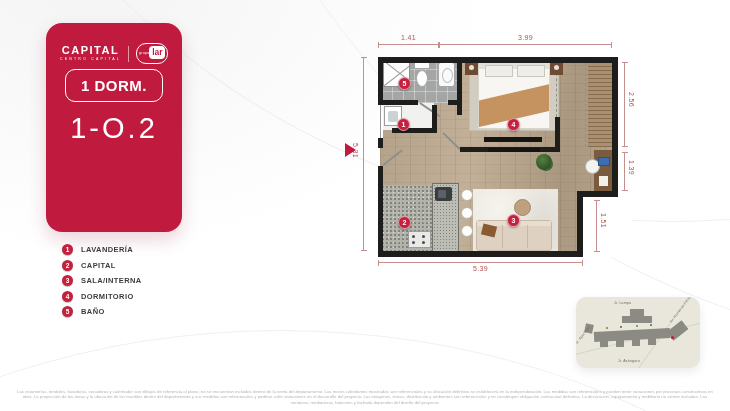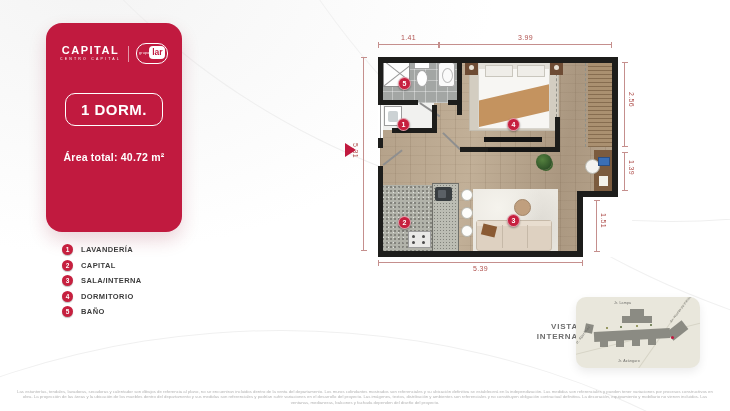--- a/index.html
+++ b/index.html
@@ -16,21 +16,21 @@
         border-radius:16px;box-shadow:0 8px 18px rgba(150,20,50,.18);color:#fff;text-align:center;}
   .logo-row{display:flex;align-items:center;justify-content:center;gap:7px;margin-top:20px;}
   .brand{line-height:1;}
   .brand-name{font-size:11px;font-weight:bold;letter-spacing:1.5px;}
   .brand-sub{font-size:3.5px;letter-spacing:2.2px;margin-top:2px;}
   .logo-divider{width:1px;height:16px;background:rgba(255,255,255,.55);}
   .lar-mark{position:relative;width:30px;height:19px;border:1.5px solid #fff;border-radius:10px;}
   .lar-grupo{position:absolute;left:2px;top:7px;font-size:3.5px;letter-spacing:.3px;}
   .lar-box{position:absolute;right:1.5px;top:1.5px;width:16px;height:13px;background:#fff;border-radius:4px;
            color:#c11a3f;font-size:8.5px;font-weight:bold;line-height:13px;}
-  .type-pill{display:inline-block;margin-top:29px;border:1.5px solid #fff;border-radius:10px;
+  .type-pill{display:inline-block;margin-top:5px;border:1.5px solid #fff;border-radius:10px;
              padding:7px 15px;font-size:15px;font-weight:bold;letter-spacing:.5px;}
   .unit-code{margin-top:10px;font-size:29px;font-weight:400;letter-spacing:3px;}
   .area-total{margin-top:25px;font-size:10.5px;font-weight:bold;letter-spacing:.2px;}
 
   
   .legend{position:absolute;left:62px;top:244px;}
   .legend-item{display:flex;align-items:center;gap:8px;margin-bottom:4.5px;}
   .legend-num{width:11px;height:11px;border-radius:50%;background:#c6203f;color:#fff;
               font-size:6.5px;font-weight:bold;display:flex;align-items:center;justify-content:center;
               box-shadow:0 1px 1px rgba(0,0,0,.25);}
@@ -199,21 +199,21 @@
         <div class="brand-name">CAPITAL</div>
         <div class="brand-sub">CENTRO CAPITAL</div>
       </div>
       <div class="logo-divider"></div>
       <div class="lar-mark">
         <span class="lar-grupo">grupo</span>
         <span class="lar-box">lar</span>
       </div>
     </div>
     <div class="type-pill">1 DORM.</div>
-    <div class="area-total">Área total: 40.72 m²</div>
+    <div class="unit-code">1-O.2</div>
   </div>
 
   <div class="legend">
     <div class="legend-item">
       <span class="legend-num">1</span>
       <span class="legend-label">LAVANDERÍA</span>
     </div>
     <div class="legend-item">
       <span class="legend-num">2</span>
       <span class="legend-label">CAPITAL</span>
@@ -333,24 +333,20 @@
     <div class="dim vlab dr2-lab">1.39</div>
     <div class="dim dline-v dr3-line"></div>
     <div class="dim vlab dr3-lab">1.51</div>
     <div class="dim dline-h db-line"></div>
     <div class="dim lab db-lab">5.39</div>
     <div class="dim dline-v dl-line"></div>
     <div class="dim vlab dl-lab">5.31</div>
     <div class="entry-arrow"></div>
   </div>
 
-  <div class="vista">
-    <div>VISTA</div>
-    <div>INTERNA</div>
-  </div>
   <div class="minimap">
     <div class="mm-street1"></div>
     <div class="mm-street2"></div>
     <div class="mm-bldg mm-top-a"></div>
     <div class="mm-bldg mm-top-b"></div>
     <div class="mm-bldg mm-slab"></div>
     <div class="mm-bldg mm-t1"></div>
     <div class="mm-bldg mm-t2"></div>
     <div class="mm-bldg mm-t3"></div>
     <div class="mm-bldg mm-t4"></div>

